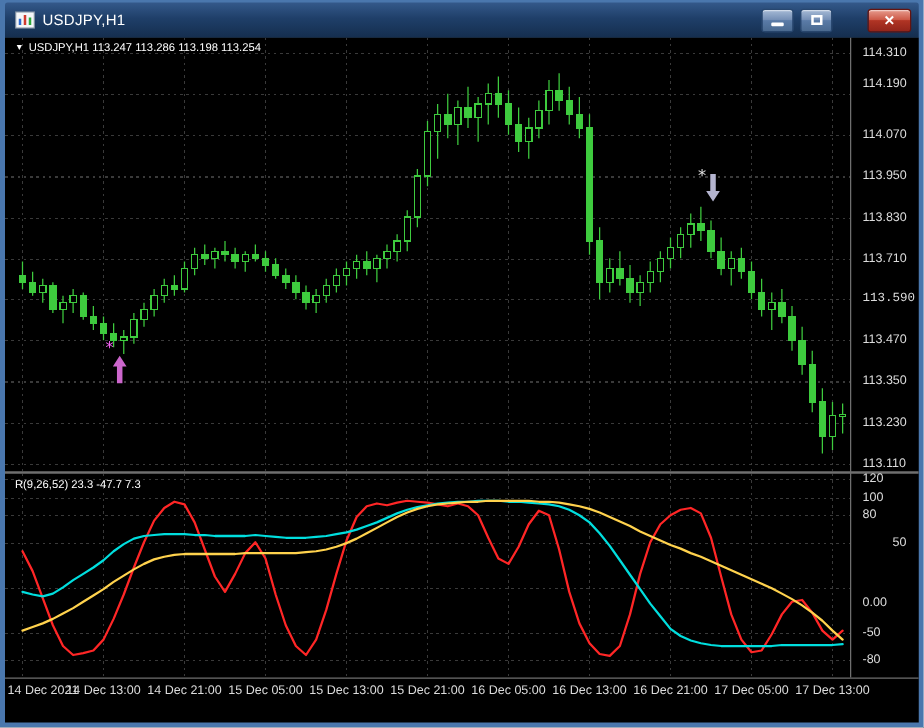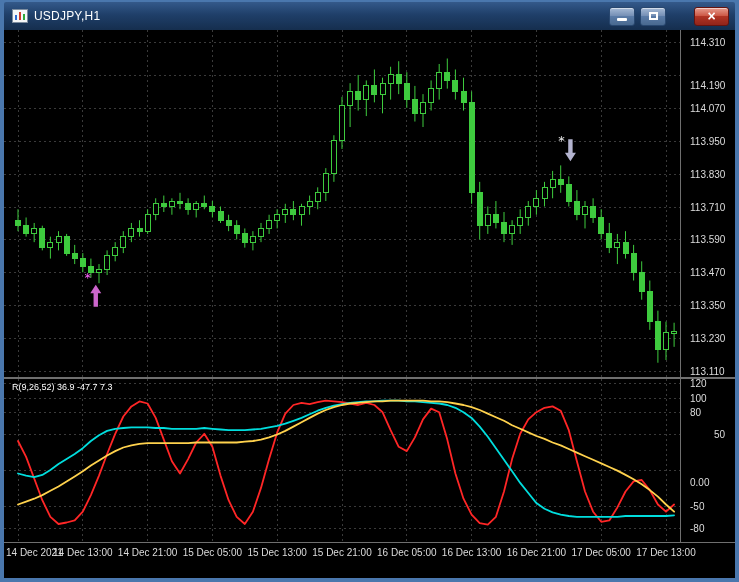--- a/index.html
+++ b/index.html
@@ -80,20 +80,24 @@
       <div class="wbtn">
         <span class="glyph-max"></span>
       </div>
       <div class="wbtn close">
         <span class="glyph-close">×</span>
       </div>
     </div>
   </div>
 
   <div class="content">
+    <div id="symbol-label">
+      <span class="dd">▼</span>
+      <span>USDJPY,H1 113.247 113.286 113.198 113.254</span>
+    </div>
 
     <svg id="main-svg" width="676" height="347">
         <g>
           <line x1="14" y1="0" x2="14" y2="347" stroke="#3a3a3a" stroke-width="1" stroke-dasharray="2,3" shape-rendering="crispEdges"></line>
           <line x1="78.8" y1="0" x2="78.8" y2="347" stroke="#3a3a3a" stroke-width="1" stroke-dasharray="2,3" shape-rendering="crispEdges"></line>
           <line x1="143.6" y1="0" x2="143.6" y2="347" stroke="#3a3a3a" stroke-width="1" stroke-dasharray="2,3" shape-rendering="crispEdges"></line>
           <line x1="208.39999999999998" y1="0" x2="208.39999999999998" y2="347" stroke="#3a3a3a" stroke-width="1" stroke-dasharray="2,3" shape-rendering="crispEdges"></line>
           <line x1="273.2" y1="0" x2="273.2" y2="347" stroke="#3a3a3a" stroke-width="1" stroke-dasharray="2,3" shape-rendering="crispEdges"></line>
           <line x1="338" y1="0" x2="338" y2="347" stroke="#3a3a3a" stroke-width="1" stroke-dasharray="2,3" shape-rendering="crispEdges"></line>
           <line x1="402.79999999999995" y1="0" x2="402.79999999999995" y2="347" stroke="#3a3a3a" stroke-width="1" stroke-dasharray="2,3" shape-rendering="crispEdges"></line>
@@ -280,26 +284,26 @@
           <rect x="667.6" y="301.50078988941266" width="5" height="1.9186413902067443" fill="#000000" stroke="#3ecb3e" stroke-width="1" shape-rendering="crispEdges"></rect>
         </g>
         <text x="80.46999999999998" y="252.23064770931995" fill="#ff66ff" font-size="13" font-family="&quot;DejaVu Sans&quot;, sans-serif">*</text>
         <path d="M 91.75999999999999 254.63112164296948 l -5.5 8.5 l 3.3 0 l 0 13.5 l 4.4 0 l 0 -13.5 l 3.3 0 Z" fill="#cc66cc"></path>
         <text x="554.32" y="115.18483412322256" fill="#e8e8e8" font-size="13" font-family="&quot;DejaVu Sans&quot;, sans-serif">*</text>
         <path d="M 566.42 131.28988941548107 l -5.5 -8.5 l 3.3 0 l 0 -13.5 l 4.4 0 l 0 13.5 l 3.3 0 Z" fill="#b4b4cf"></path>
       </svg>
 
     <div id="price-axis">
         <div class="axis-label" style="top: 12.06px;">114.310</div>
-        <div class="axis-label" style="top: 55px;">114.190</div>
+        <div class="axis-label" style="top: 37px;">114.190</div>
         <div class="axis-label" style="top: 77.842px;">114.070</div>
         <div class="axis-label" style="top: 110.733px;">113.950</div>
         <div class="axis-label" style="top: 143.624px;">113.830</div>
         <div class="axis-label" style="top: 176.515px;">113.710</div>
-        <div class="axis-label" style="top: 209.406px;">113.590</div>
+        <div class="axis-label" style="top: 209.406px; font-family: Liberation Mono, monospace;">113.590</div>
         <div class="axis-label" style="top: 242.297px;">113.470</div>
         <div class="axis-label" style="top: 275.188px;">113.350</div>
         <div class="axis-label" style="top: 308.079px;">113.230</div>
         <div class="axis-label" style="top: 340.97px;">113.110</div>
       </div>
     <div class="vdivider"></div>
 
     <div class="hsep1"></div>
 
     <svg id="ind-svg" width="676" height="163">
@@ -320,21 +324,21 @@
           <line x1="0" y1="33.5" x2="676" y2="33.5" stroke="#3a3a3a" stroke-width="1" stroke-dasharray="2,3" shape-rendering="crispEdges"></line>
           <line x1="0" y1="55.5" x2="676" y2="55.5" stroke="#3a3a3a" stroke-width="1" stroke-dasharray="2,3" shape-rendering="crispEdges"></line>
           <line x1="0" y1="91.5" x2="676" y2="91.5" stroke="#3a3a3a" stroke-width="1" stroke-dasharray="2,3" shape-rendering="crispEdges"></line>
           <line x1="0" y1="127.5" x2="676" y2="127.5" stroke="#3a3a3a" stroke-width="1" stroke-dasharray="2,3" shape-rendering="crispEdges"></line>
           <line x1="0" y1="149.5" x2="676" y2="149.5" stroke="#3a3a3a" stroke-width="1" stroke-dasharray="2,3" shape-rendering="crispEdges"></line>
         </g>
         <polyline points="14.0,62.0 22.1,77.9 30.2,99.5 38.3,121.2 46.4,137.8 54.5,145.0 62.6,143.5 70.7,141.4 78.8,132.7 86.9,116.1 95.0,96.6 103.1,75.0 111.2,54.8 119.3,37.5 127.4,27.4 135.5,22.4 143.6,24.5 151.7,38.9 159.8,60.6 167.9,82.2 176.0,94.5 184.1,80.1 192.2,63.5 200.3,54.8 208.4,67.8 216.5,96.6 224.6,121.2 232.7,137.8 240.8,145.0 248.9,132.7 257.0,108.9 265.1,80.1 273.2,53.4 281.3,34.6 289.4,26.0 297.5,23.8 305.6,25.2 313.7,23.1 321.8,21.6 329.9,22.4 338.0,23.1 346.1,24.5 354.2,26.0 362.3,23.8 370.4,26.0 378.5,33.2 386.6,51.2 394.7,67.8 402.8,72.1 410.9,58.4 419.0,40.4 427.1,29.6 435.2,33.2 443.3,60.6 451.4,94.5 459.5,119.7 467.6,135.6 475.7,144.2 483.8,145.7 491.9,137.8 500.0,112.5 508.1,80.1 516.2,54.8 524.3,40.4 532.4,33.2 540.5,28.8 548.6,27.4 556.7,31.7 564.8,51.2 572.9,82.2 581.0,112.5 589.1,132.7 597.2,142.8 605.3,141.4 613.4,128.4 621.5,112.5 629.6,102.4 637.7,101.0 645.8,111.1 653.9,125.5 662.0,132.7 670.1,125.5" fill="none" stroke="#ff2626" stroke-width="1.8" stroke-linejoin="round" stroke-linecap="round"></polyline>
         <polyline points="14.0,94.5 22.1,96.6 30.2,98.1 38.3,95.9 46.4,90.9 54.5,85.1 62.6,80.1 70.7,75.0 78.8,69.2 86.9,62.0 95.0,56.3 103.1,51.9 111.2,49.8 119.3,49.0 127.4,48.3 135.5,48.3 143.6,48.3 151.7,49.0 159.8,49.0 167.9,49.8 176.0,49.8 184.1,49.8 192.2,49.8 200.3,49.0 208.4,49.8 216.5,50.5 224.6,51.2 232.7,51.2 240.8,51.2 248.9,50.5 257.0,49.8 265.1,48.3 273.2,46.9 281.3,44.7 289.4,41.8 297.5,38.9 305.6,35.3 313.7,31.7 321.8,28.8 329.9,26.7 338.0,25.2 346.1,23.8 354.2,23.1 362.3,22.4 370.4,22.4 378.5,21.6 386.6,21.6 394.7,21.6 402.8,22.4 410.9,22.4 419.0,23.1 427.1,23.8 435.2,24.5 443.3,26.0 451.4,28.8 459.5,33.2 467.6,38.9 475.7,47.6 483.8,57.7 491.9,69.2 500.0,80.8 508.1,92.3 516.2,103.9 524.3,114.0 532.4,124.1 540.5,129.8 548.6,133.4 556.7,135.6 564.8,137.0 572.9,137.8 581.0,137.8 589.1,137.8 597.2,137.8 605.3,137.8 613.4,137.8 621.5,137.0 629.6,137.0 637.7,137.0 645.8,137.0 653.9,137.0 662.0,137.0 670.1,136.3" fill="none" stroke="#00dede" stroke-width="1.8" stroke-linejoin="round" stroke-linecap="round"></polyline>
         <polyline points="14.0,125.5 22.1,122.6 30.2,119.7 38.3,116.1 46.4,111.8 54.5,107.5 62.6,102.4 70.7,97.4 78.8,92.3 86.9,86.5 95.0,81.5 103.1,76.5 111.2,72.1 119.3,68.5 127.4,66.4 135.5,64.9 143.6,64.2 151.7,64.2 159.8,64.2 167.9,64.2 176.0,64.2 184.1,64.2 192.2,63.5 200.3,63.5 208.4,63.5 216.5,63.5 224.6,63.5 232.7,63.5 240.8,62.7 248.9,62.0 257.0,60.6 265.1,58.4 273.2,55.5 281.3,51.9 289.4,47.6 297.5,43.3 305.6,38.9 313.7,34.6 321.8,31.0 329.9,28.1 338.0,26.0 346.1,24.5 354.2,23.8 362.3,23.1 370.4,22.4 378.5,22.4 386.6,21.6 394.7,21.6 402.8,21.6 410.9,21.6 419.0,21.6 427.1,22.4 435.2,22.4 443.3,23.1 451.4,24.5 459.5,26.0 467.6,28.1 475.7,31.0 483.8,34.6 491.9,38.2 500.0,41.8 508.1,46.2 516.2,49.8 524.3,53.4 532.4,57.0 540.5,59.9 548.6,63.5 556.7,66.4 564.8,70.0 572.9,73.6 581.0,77.2 589.1,80.8 597.2,84.4 605.3,88.0 613.4,91.6 621.5,95.9 629.6,100.3 637.7,105.3 645.8,111.1 653.9,117.6 662.0,125.5 670.1,132.7" fill="none" stroke="#ffd24d" stroke-width="1.8" stroke-linejoin="round" stroke-linecap="round"></polyline>
       </svg>
-    <div id="ind-label">R(9,26,52) 36.9 -47.7 7.3</div>
+    <div id="ind-label">R(9,26,52) 23.3 -47.7 7.3</div>
     <div id="ind-axis">
         <div class="axis-label" style="top: 4.32743px;">120</div>
         <div class="axis-label" style="top: 18.7522px;">100</div>
         <div class="axis-label" style="top: 33.177px;">80</div>
         <div class="axis-label" style="top: 54.8142px; padding-left: 24px;">50</div>
         <div class="axis-label" style="top: 90.8761px; margin-top: 12px;">0.00</div>
         <div class="axis-label" style="top: 126.938px;">-50</div>
         <div class="axis-label" style="top: 148.575px;">-80</div>
       </div>
 

